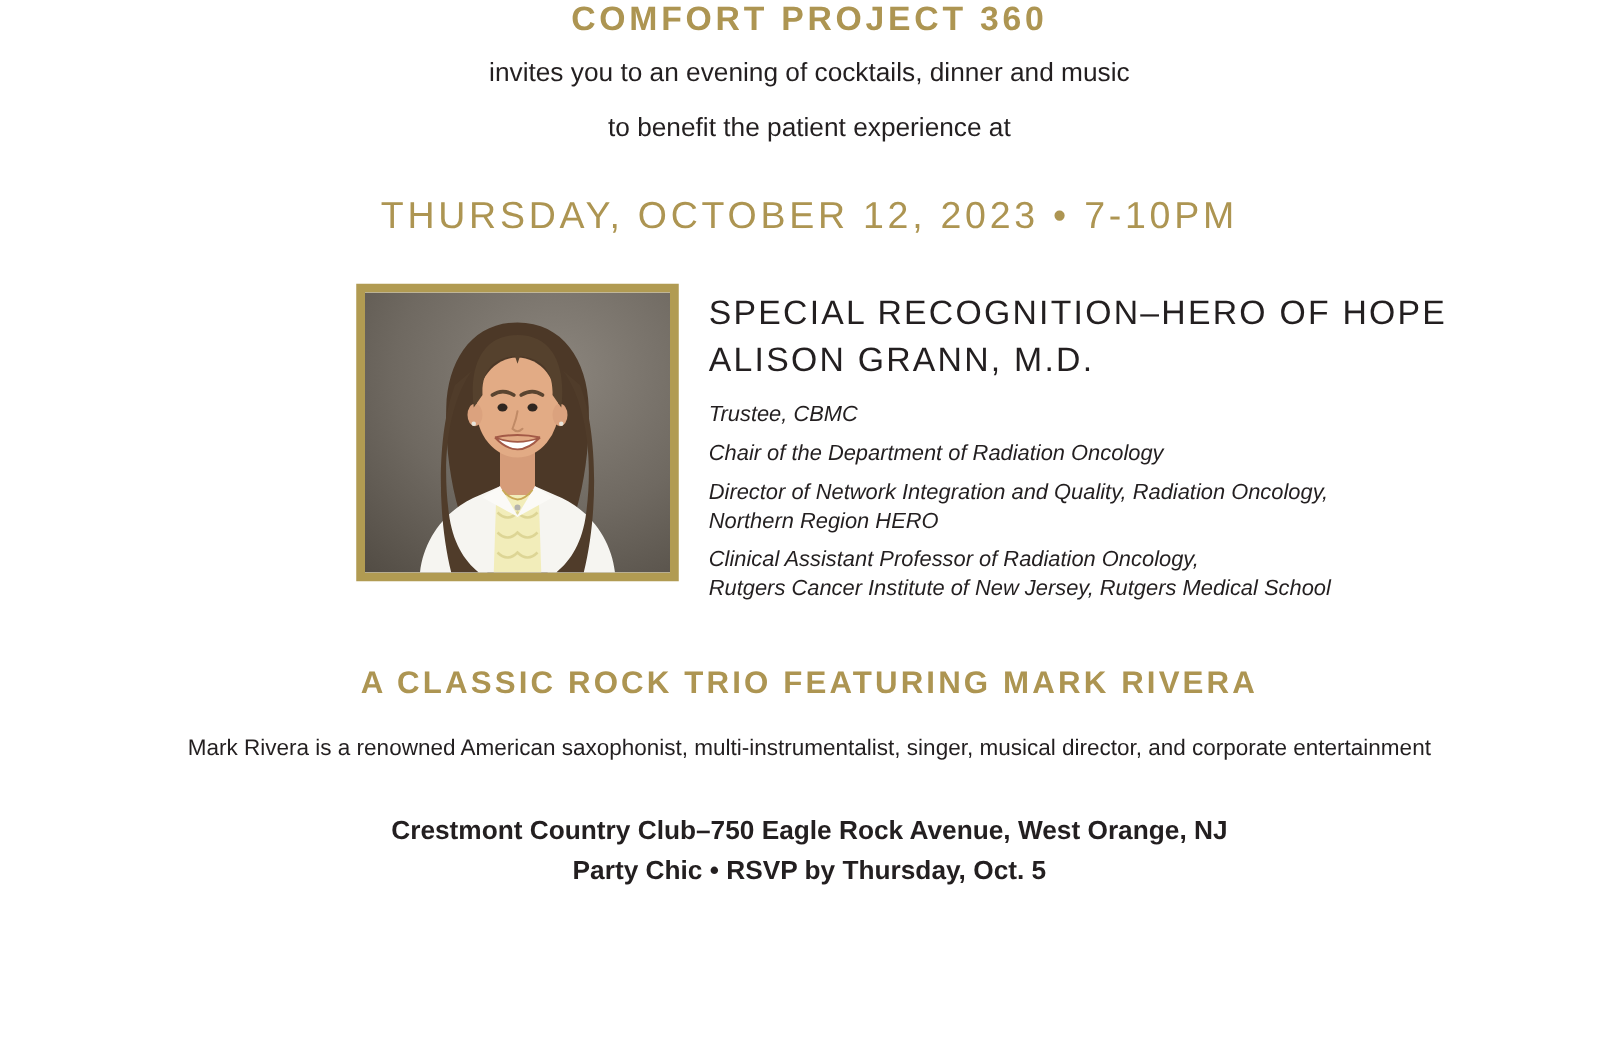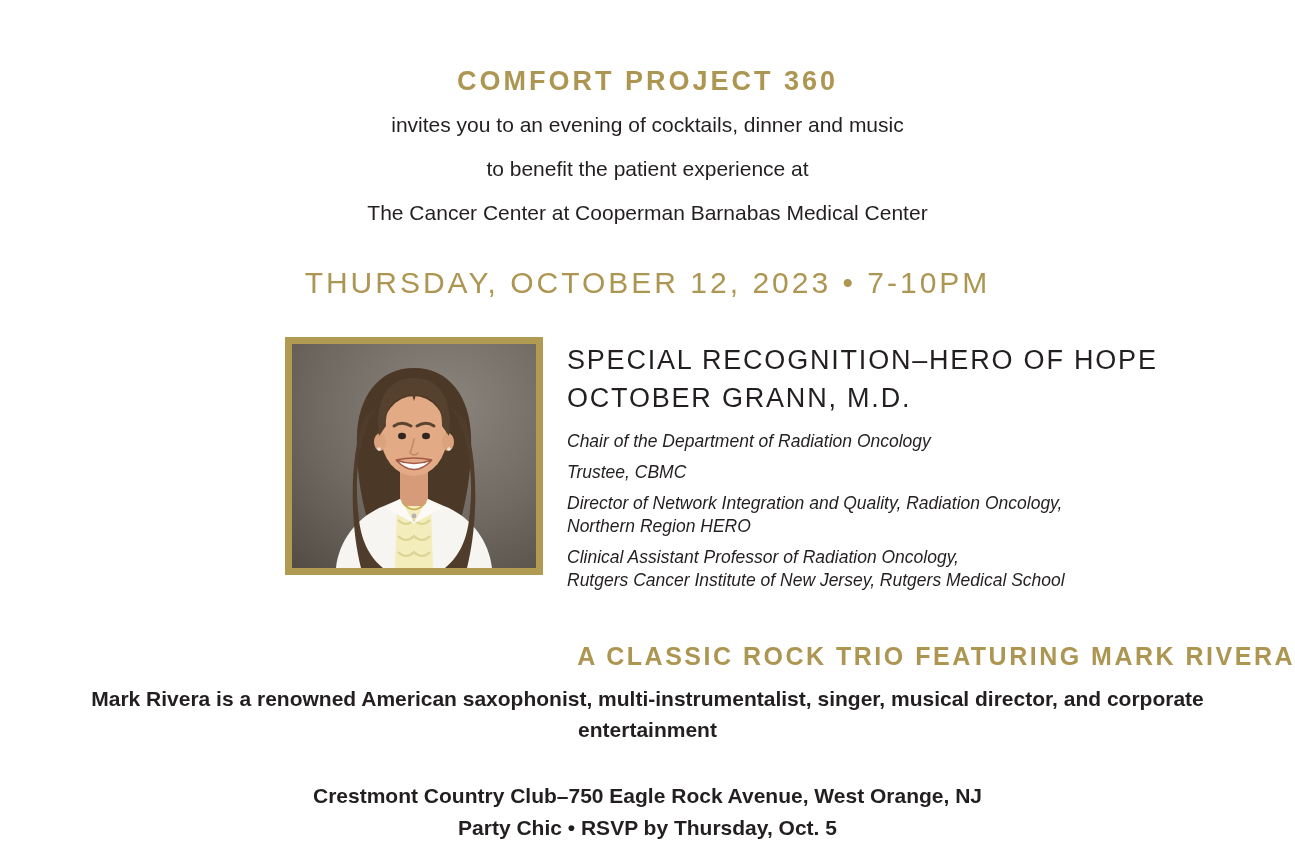--- a/index.html
+++ b/index.html
@@ -10,21 +10,20 @@
     background: #ffffff;
     overflow: hidden;
     font-family: "Liberation Sans", sans-serif;
     color: #231f20;
   }
   .invitation {
     width: 1295px;
     height: 845px;
     text-align: center;
     box-sizing: border-box;
-    padding-top: 66px;
   }
   .gold { color: #ad9552; }
   .title {
     font-size: 27px;
     font-weight: 700;
     letter-spacing: 3px;
     margin: 0 0 11px 0;
   }
   .intro-line {
     font-size: 21px;
@@ -64,50 +63,47 @@
     color: #231f20;
   }
   .cred {
     font-style: italic;
     font-size: 17.5px;
     line-height: 23px;
     margin: 0 0 8px 0;
   }
   .entertainment { margin-top: 42px; }
   .trio-heading {
-    margin: 0 0 12px 0;
+    margin: 0 0 22px 0;
     font-size: 25px;
     font-weight: 700;
     letter-spacing: 2.5px;
-    text-align: right;
   }
   .trio-desc {
-    font-size: 21px;
+    font-size: 18px;
     line-height: 31px;
     margin: 0 28px;
-    font-weight: bold;
   }
   .venue { margin-top: 35px; }
   .venue-line {
     font-size: 21px;
     line-height: 32px;
     margin: 0;
     font-weight: bold;
   }
 </style>
 </head>
 <body>
 
 <div class="invitation">
 
   <header>
     <h1 class="title gold">COMFORT PROJECT 360</h1>
     <p class="intro-line">invites you to an evening of cocktails, dinner and music</p>
     <p class="intro-line">to benefit the patient experience at</p>
-    <p class="intro-line">The Cancer Center at Cooperman Barnabas Medical Center</p>
   </header>
 
   <div class="date-line gold">THURSDAY, OCTOBER 12, 2023 • 7-10PM</div>
 
   <section class="honoree">
     <figure class="photo-frame">
       <svg viewBox="0 0 244 224" width="244" height="224" aria-hidden="true">
         <defs>
           <radialGradient id="pbg" cx="62%" cy="28%" r="95%">
             <stop offset="0%" stop-color="#8b857d"></stop>
@@ -153,27 +149,27 @@
         <path d="M122,95 C121,102 119,106 118,109 Q122,113 126,109" stroke="#c08a66" stroke-width="1.6" fill="none" stroke-linecap="round"></path>
 
         <path d="M104,116 Q122,135 140,116 Q122,123 104,116 Z" fill="#ffffff" stroke="#a35a47" stroke-width="1.5"></path>
         <path d="M104,116 Q122,112 140,116" stroke="#a35a47" stroke-width="1.5" fill="none"></path>
       </svg>
     </figure>
 
     <div class="honoree-text">
       <h2 class="honoree-heading">
         <span>SPECIAL RECOGNITION–HERO OF HOPE</span><br>
-        <span>OCTOBER GRANN, M.D.</span>
+        <span>ALISON GRANN, M.D.</span>
       </h2>
       <p class="cred">
-        <span>Chair of the Department of Radiation Oncology</span>
+        <span>Trustee, CBMC</span>
       </p>
       <p class="cred">
-        <span>Trustee, CBMC</span>
+        <span>Chair of the Department of Radiation Oncology</span>
       </p>
       <p class="cred">
         <span>Director of Network Integration and Quality, Radiation Oncology,</span><br>
         <span>Northern Region HERO</span>
       </p>
       <p class="cred">
         <span>Clinical Assistant Professor of Radiation Oncology,</span><br>
         <span>Rutgers Cancer Institute of New Jersey, Rutgers Medical School</span>
       </p>
     </div>

